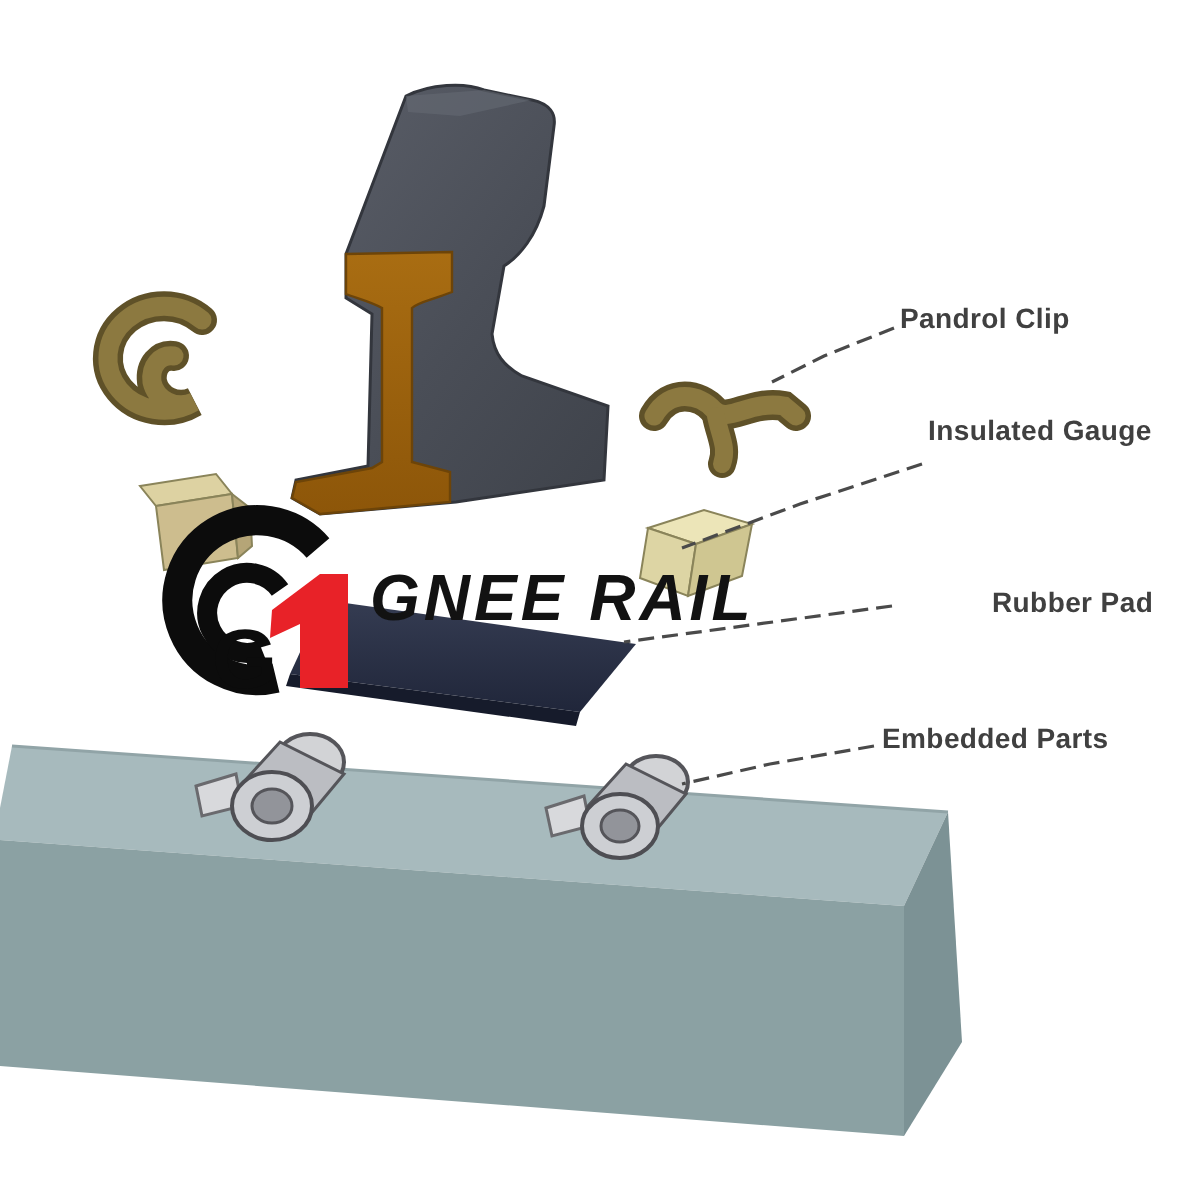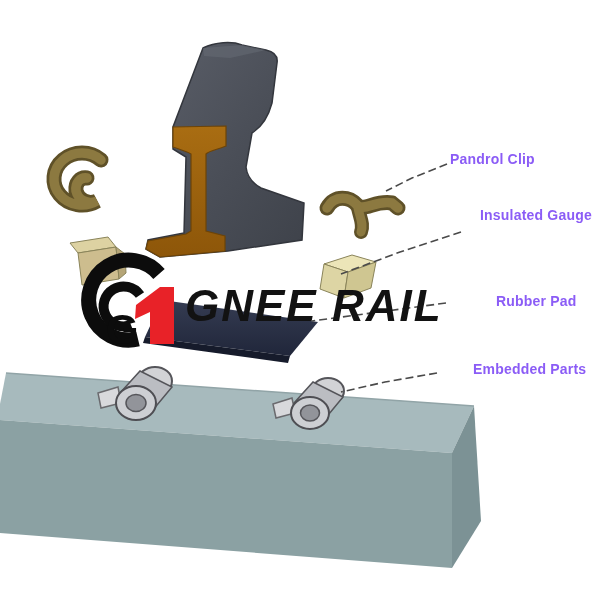--- a/index.html
+++ b/index.html
@@ -2,27 +2,27 @@
 <html><head>
 <meta charset="utf-8">
 <style>
   html,body{margin:0;padding:0;background:#ffffff;}
   #canvas{
     position:relative;width:600px;height:600px;background:#ffffff;overflow:hidden;
     font-family:"Liberation Sans",sans-serif;
   }
   #scene{position:absolute;left:0;top:0;}
   .label{
-    position:absolute;color:#8b5cf6;font-weight:bold;font-size:14px;line-height:16px;
+    position:absolute;color:#404040;font-weight:bold;font-size:14px;line-height:16px;
     letter-spacing:0.2px;white-space:nowrap;
   }
   .label .line{display:block;}
   #brand-text{
     position:absolute;left:185px;top:281px;width:300px;
-    font-size:44px;font-weight:900;font-style:italic;color:#121212;
+    font-size:32px;font-weight:900;font-style:italic;color:#121212;
     letter-spacing:2px;white-space:nowrap;
     transform:scaleY(1.02);
   }
 </style>
 </head>
 <body>
 
 <div id="canvas">
 
   <svg id="scene" width="600" height="600" viewBox="0 0 600 600">
@@ -116,21 +116,21 @@
       <polyline points="461,232 400,252 341,274"></polyline>
       <polyline points="446,303 312,321"></polyline>
       <polyline points="437,373 385,382 341,392"></polyline>
     </g>
   </svg>
 
   <div id="brand-text">GNEE RAIL</div>
 
   <div class="label" style="left:450px;top:151px;">Pandrol Clip</div>
 
-  <div class="label" style="left:480px;top:207px;">
+  <div class="label" style="left:464px;top:207px;">
     <span class="line">Insulated Gauge</span>
   </div>
 
   <div class="label" style="left:448px;top:293px;margin-left:48px;">Rubber Pad</div>
 
-  <div class="label" style="left:441px;top:361px;margin-left:32px;">Embedded Parts</div>
+  <div class="label" style="left:441px;top:361px;">Embedded Parts</div>
 
 </div>
 
 </body></html>

